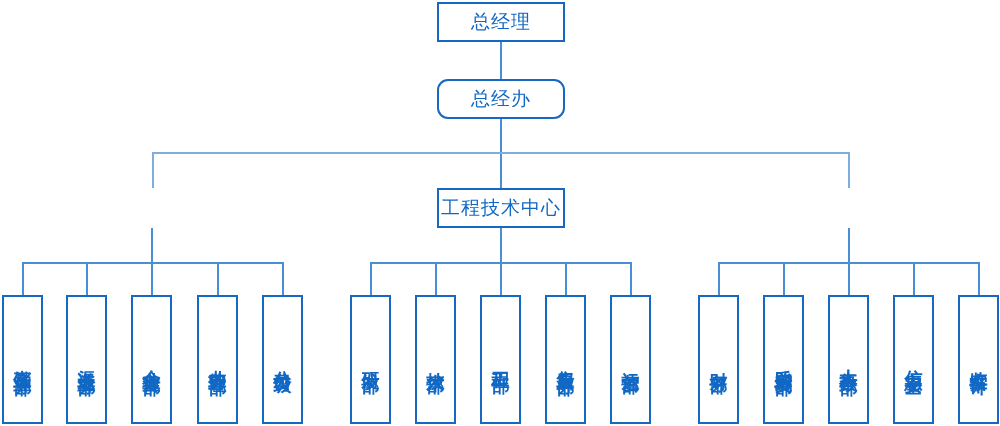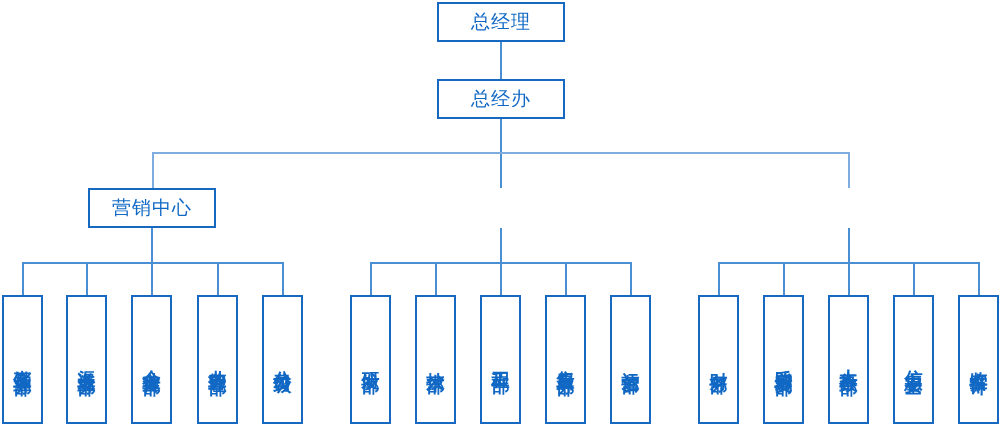--- a/index.html
+++ b/index.html
@@ -60,33 +60,33 @@
 <body>
 
 <div id="org-chart">
 
   <div class="node level-1" style="left:437px; top:2px; width:128px; height:40px;">
     <span class="node-label">总经理</span>
   </div>
 
   <div class="conn v" style="left:500px; top:42px; height:37px;"></div>
 
-  <div class="node level-2" style="left:437px; top:79px; width:128px; height:40px;">
+  <div class="node level-2" style="left:437px; top:79px; width:128px; height:40px;border-radius:11px;">
     <span class="node-label">总经办</span>
   </div>
 
   <div class="conn v" style="left:500px; top:119px; height:69px;"></div>
 
   <div class="conn h thin" style="left:152px; top:152px; width:698px;"></div>
 
   <div class="conn v thin" style="left:152px; top:152px; height:36px;"></div>
   <div class="conn v thin" style="left:848px; top:152px; height:36px;"></div>
 
-  <div class="node level-3" style="left:88px; top:188px; width:128px; height:40px;">
-    <span class="node-label">营销中心</span>
+  <div class="node level-3" style="left:437px; top:188px; width:128px; height:40px;">
+    <span class="node-label">工程技术中心</span>
   </div>
 
   <div class="conn v" style="left:151px; top:228px; height:34px;"></div>
   <div class="conn h" style="left:22px; top:262px; width:262px;"></div>
   <div class="conn v" style="left:22px; top:262px; height:33px;"></div>
   <div class="conn v" style="left:86px; top:262px; height:33px;"></div>
   <div class="conn v" style="left:151px; top:262px; height:33px;"></div>
   <div class="conn v" style="left:217px; top:262px; height:33px;"></div>
   <div class="conn v" style="left:282px; top:262px; height:33px;"></div>
 

